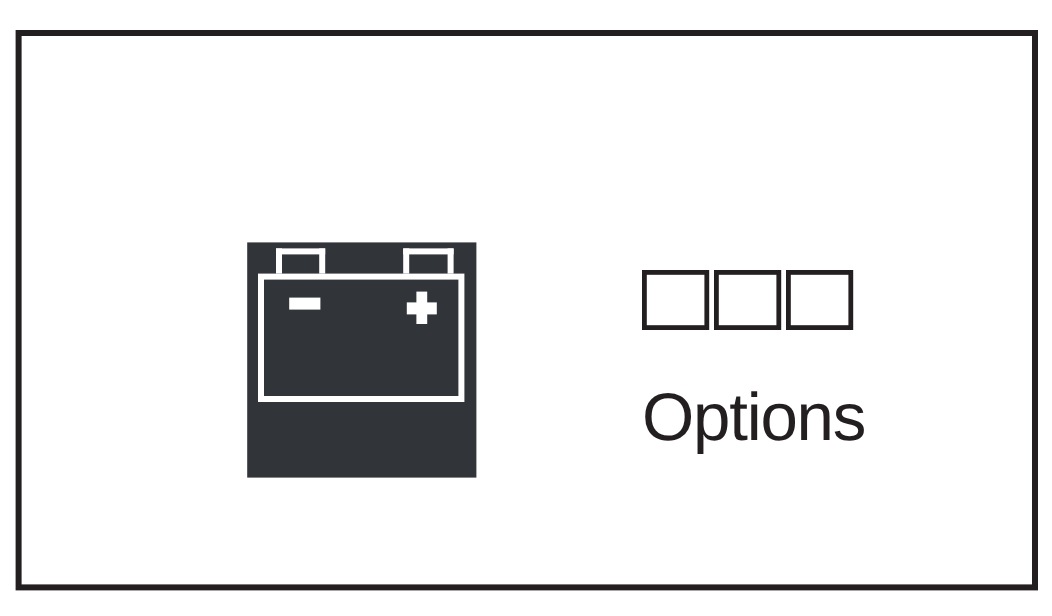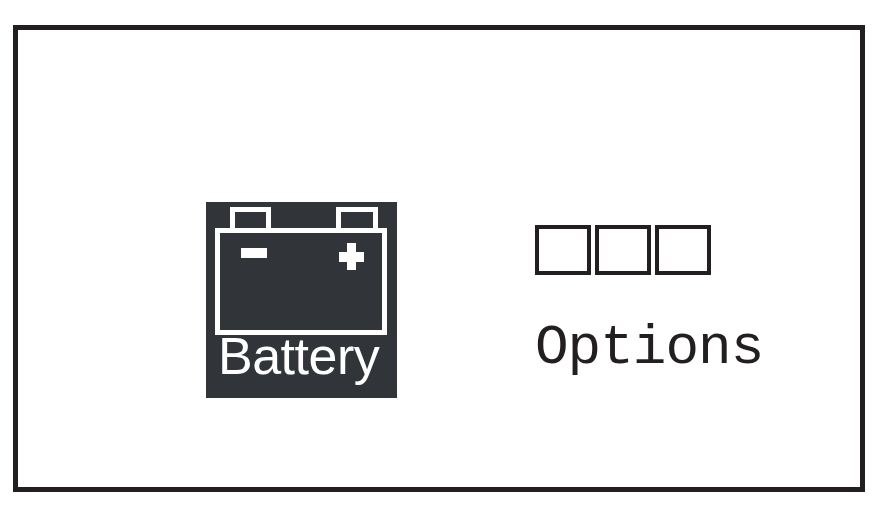--- a/index.html
+++ b/index.html
@@ -134,21 +134,21 @@
     height: 50px;
     border: 4px solid #231f20;
     box-sizing: border-box;
     background: #ffffff;
   }
   #options-label {
     position: absolute;
     left: 0px;
     top: 95px;
     color: #231f20;
-    font-family: Liberation Mono, monospace;
+    font-family: Liberation Sans, sans-serif;
     font-size: 56px;
     line-height: 56px;
     letter-spacing: -1px;
     white-space: nowrap;
   }
 </style>
 </head>
 <body>
 
 <div id="screen">
@@ -161,21 +161,20 @@
       <div class="terminal" id="terminal-positive"></div>
 
       <div id="battery-body">
         <div id="minus-symbol"></div>
         <div id="plus-symbol">
           <div class="bar-h"></div>
           <div class="bar-v"></div>
         </div>
       </div>
 
-      <div id="battery-caption">Battery</div>
     </div>
 
     <div id="options-group">
 
       <div id="options-squares">
         <div class="option-square"></div>
         <div class="option-square"></div>
         <div class="option-square"></div>
       </div>
 

